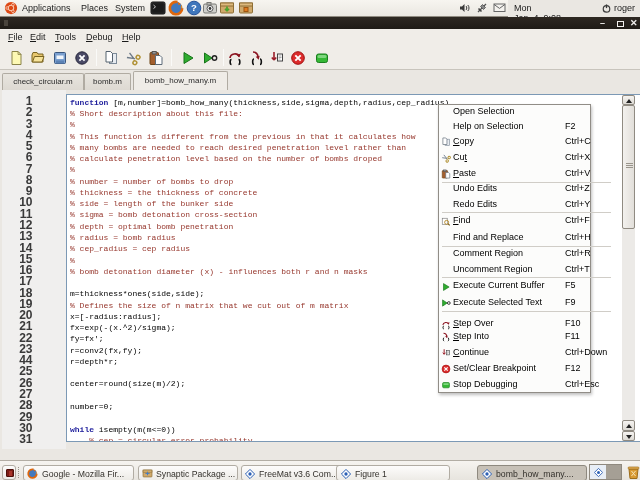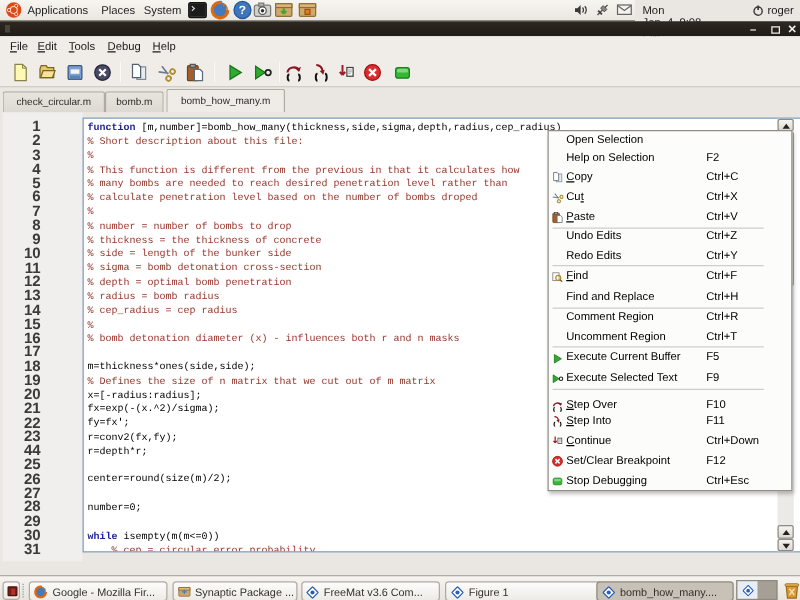--- a/index.html
+++ b/index.html
@@ -30,21 +30,21 @@
 #gutter div{width:30.5px}
 #editor{position:absolute;left:64px;top:4px;width:612px;height:348px;background:#fff;border:1px solid #7c99b5;overflow:hidden}
 #code{font:8px/11.27px "Liberation Mono",monospace;color:#000;white-space:pre;position:absolute;left:3px;top:1.8px}
 .kw{font-weight:bold;color:#1f1f9c}
 .cm{color:#96362c}
 
 #sb{position:absolute;left:620px;top:5px;width:13px;height:346px;background:#eceae7}
 .sbb{position:absolute;left:0;width:13px;background:linear-gradient(#f6f4f1,#dddad4);border:1px solid #908b82;border-radius:2px}
 .arr{position:absolute;left:3px;width:0;height:0;border-left:3.5px solid transparent;border-right:3.5px solid transparent}
 
-#menu{left:438px;top:104px;width:196px;height:289px;background:#fcfcfb;border:1px solid #918d87;box-shadow:1px 2px 3px rgba(0,0,0,.25)}
+#menu{left:438px;top:104px;width:153px;height:289px;background:#fcfcfb;border:1px solid #918d87;box-shadow:1px 2px 3px rgba(0,0,0,.25)}
 .mi{position:absolute;left:0px;width:174px;height:15px;line-height:15px;font-size:9px;color:#000}
 .mi .lab{position:absolute;left:14px;top:0px}
 .mi .sc{position:absolute;left:126px;top:0px}
 .mi u{text-decoration:underline}
 .mi svg{position:absolute;left:2px;top:1.5px}
 .msep{position:absolute;left:3px;width:169px;height:1px;background:#d0cdc7}
 
 #taskbar{left:0;top:460px;width:640px;height:20px;background:linear-gradient(#f6f4f0,#e7e4de);border-top:1px solid #b2ada4}
 .tbtn{position:absolute;top:4px;height:16px;border:1px solid #b1aca3;border-radius:3px;background:linear-gradient(#fdfcfb,#edebe6);font-size:8.7px;color:#34312c;overflow:hidden;white-space:nowrap}
 .tbtn .tl{position:absolute;top:3px}
@@ -513,21 +513,21 @@
     </span>
     <span class="tbtn" style="left:241px;width:111px">
       <span style="position:absolute;left:3px;top:2.5px">
         <svg width="10" height="10" viewBox="0 0 12 12">
           <path d="M6 0.5L11.5 6L6 11.5L0.5 6z" fill="#fff" stroke="#2b5fb4" stroke-width="1.2"></path>
           <circle cx="6" cy="6" r="2" fill="#2b5fb4"></circle>
         </svg>
       </span>
       <span class="tl" style="left:17px">FreeMat v3.6 Com...</span>
     </span>
-    <span class="tbtn" style="left:356px;width:126px">
+    <span class="tbtn" style="left:336px;width:114px">
       <span style="position:absolute;left:4px;top:2.5px">
         <svg width="10" height="10" viewBox="0 0 12 12">
           <path d="M6 0.5L11.5 6L6 11.5L0.5 6z" fill="#fff" stroke="#2b5fb4" stroke-width="1.2"></path>
           <circle cx="6" cy="6" r="2" fill="#2b5fb4"></circle>
         </svg>
       </span>
       <span class="tl" style="left:18px">Figure 1</span>
     </span>
     <span class="tbtn" style="left:477px;width:110px;background:#c7c1b7;border-color:#8e897f">
       <span style="position:absolute;left:4px;top:2.5px">

